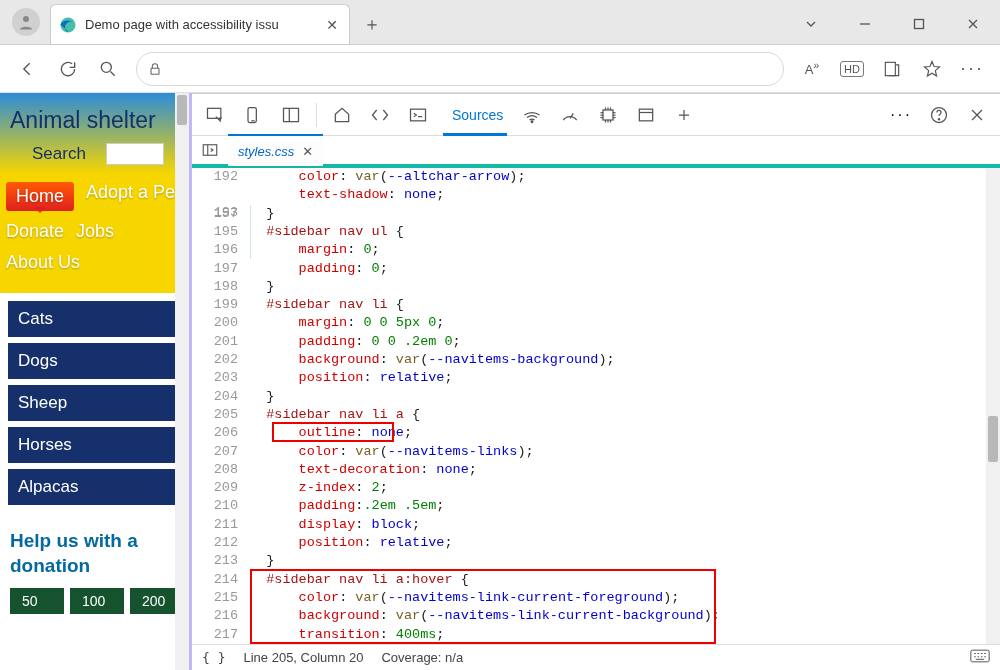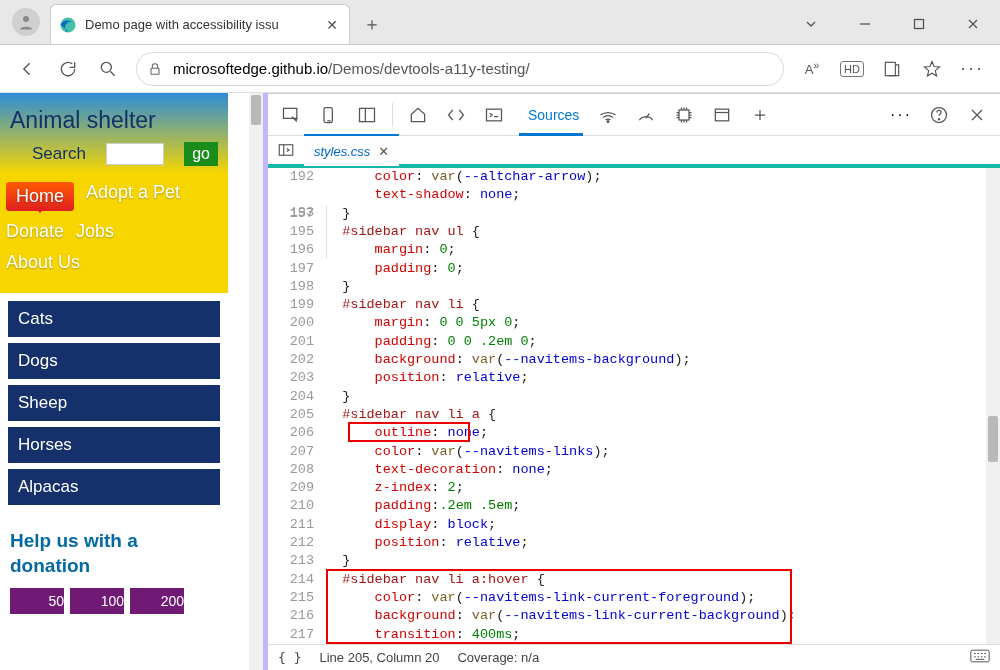--- a/index.html
+++ b/index.html
@@ -28,41 +28,41 @@
 
   .rt-icons { display:flex; gap:8px; align-items:center; padding:0 4px; }
   .rt-icons .ic { width:32px;height:32px;display:flex;align-items:center;justify-content:center; color:#555;}
   .rt-icons .ic svg{width:20px;height:20px;fill:none;stroke:#555;stroke-width:1.4;}
   .rt-icons .txt{font-size:11px;border:1px solid #777;border-radius:3px;padding:1px 3px;color:#555;}
 
   
   .main { display:flex; height: calc(670px - 45px - 48px); }
 
   
-  .page-wrap { width:268px; position:relative; overflow:hidden; border-right:5px solid #c4b5fd; font-family:"Segoe UI",sans-serif;}
+  .page-wrap { width:192px; position:relative; overflow:hidden; border-right:3px solid #c4b5fd; font-family:"Segoe UI",sans-serif;}
   .page-scroll { position:absolute; right:0; top:0; width:14px; height:100%; background:#f0f0f0;}
   .page-thumb { width:10px; margin:2px auto; height:30px; background:#b8b8b8; border-radius:2px;}
   .page { width:228px; height:100%; overflow:hidden;}
   .sidebar-hdr { background:linear-gradient(#2d8cd8,#f7d600);padding:14px 10px 8px; }
   .sidebar-title { color:#15306a; font-size:23px; font-weight:400; margin-bottom:8px;}
   .search-row{display:flex;align-items:center;gap:20px;margin-left:22px;}
   .search-lbl{color:#15306a;font-size:17px;}
   .search-in{width:64px;height:22px;border:1px solid #ccc;background:#fff;}
   .go{background:#1a8c1a;color:#fff;padding:3px 8px;font-size:16px;}
   .nav{background:#f7d600;padding:8px 6px 10px;}
   .navrow{display:flex;flex-wrap:wrap;gap:12px;margin-bottom:10px;}
   .navitem{color:#fff;font-size:18px;text-shadow:0 1px 2px rgba(0,0,0,.3);}
   .navitem.active{background:linear-gradient(#ff5a00,#e02020);padding:4px 10px;border-radius:3px;position:relative;}
   .navitem.active::after{content:"";position:absolute;left:50%;bottom:-8px;transform:translateX(-50%);border:6px solid transparent;border-top-color:#e02020;}
   .subnav{background:#fff;padding:8px;}
   .subitem{background:#15306a;color:#fff;padding:8px 10px;margin-bottom:6px;font-size:17px;}
   .help{padding:10px;}
   .help h3{font-size:19px;font-weight:700;color:#0369a1;line-height:1.3;}
   .chips{display:flex;gap:6px;margin-top:10px;}
-  .chip{background:#701a75;color:#fff;padding:5px 0;width:54px;text-align:right;font-size:14px;}
+  .chip{background:#14532d;color:#fff;padding:5px 12px;width:54px;text-align:left;font-size:14px;}
 
   
   .devtools{flex:1;display:flex;flex-direction:column;border-top:1px solid #ccc;}
   .dt-tabs{height:42px;display:flex;align-items:center;gap:4px;padding:0 6px;border-bottom:1px solid #ddd;}
   .dt-ico{width:34px;height:34px;display:flex;align-items:center;justify-content:center;}
   .dt-ico svg{width:20px;height:20px;fill:none;stroke:#555;stroke-width:1.5;}
   .dt-tab{display:flex;align-items:center;gap:5px;padding:0 8px;height:42px;color:#555;font-size:14px;position:relative;}
   .dt-tab.active{color:#0078d4;}
   .dt-tab.active::after{content:"";position:absolute;left:4px;right:4px;bottom:0;height:2.5px;background:#0078d4;}
   .dt-right{margin-left:auto;display:flex;gap:4px;}
@@ -150,21 +150,20 @@
       <svg viewBox="0 0 24 24">
         <circle cx="10" cy="10" r="6"></circle>
         <path d="M20 20l-5-5"></path>
       </svg>
     </div>
   <div class="addr">
     <svg viewBox="0 0 24 24">
         <rect x="6" y="11" width="12" height="9" rx="1"></rect>
         <path d="M8 11V8a4 4 0 0 1 8 0v3"></path>
       </svg>
-    <span class="addr-text"><span class="host">microsoftedge.github.io</span><span>/Demos/devtools-a11y-testing/</span></span>
   </div>
   <div class="rt-icons">
     <div class="ic">
         <span style="font-size:13px;">A<sup>»</sup></span>
       </div>
     <div class="ic">
         <span class="txt">HD</span>
       </div>
     <div class="ic">
         <svg viewBox="0 0 24 24">

